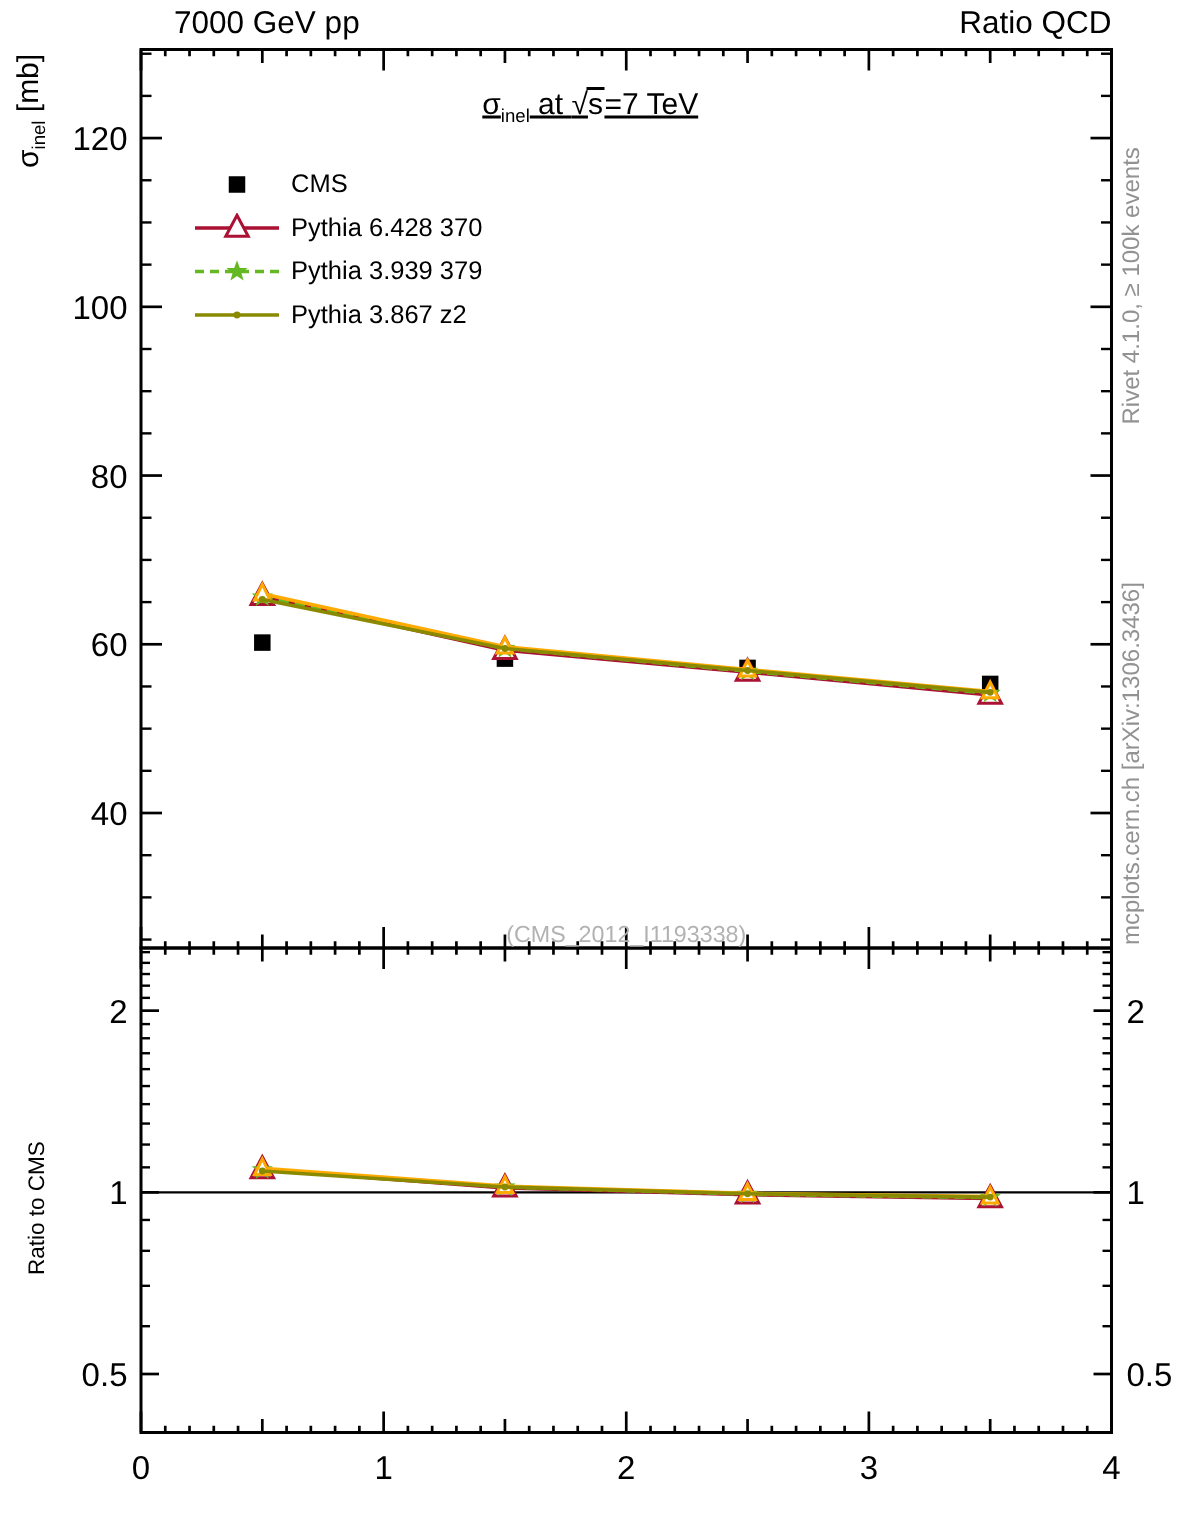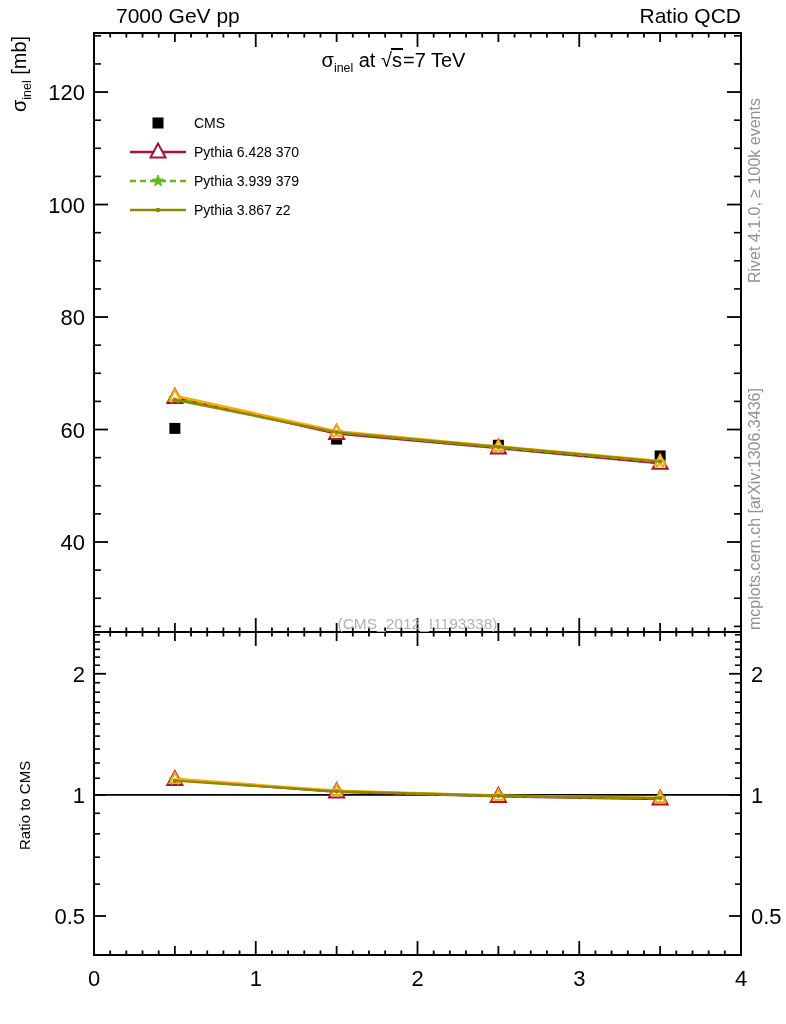--- a/index.html
+++ b/index.html
@@ -10,22 +10,22 @@
     font-family:"Liberation Sans",sans-serif;
     color:#000;
     overflow:hidden;
   }
   #plot-svg{position:absolute;left:0;top:0;}
   #plot-svg text{font-family:"Liberation Sans",sans-serif;}
   .hdr{position:absolute;top:4px;font-size:21px;white-space:nowrap;}
   .hdr-left{left:116px;}
   .hdr-right{right:45px;}
   .plot-title{
-    position:absolute;left:94px;top:48px;width:599px;
-    text-align:center;font-size:20px;white-space:nowrap;
+    position:absolute;left:94px;top:58px;width:599px;
+    text-align:center;font-size:20px;white-space:nowrap;text-decoration:underline;
   }
   .plot-title sub,.ylabel-main sub{font-size:0.62em;}
   .overline{border-top:2px solid #000;display:inline-block;line-height:1;margin-left:-1px;padding:0 1px;}
   .ylabel-main{
     position:absolute;left:8px;top:112px;
     transform:rotate(-90deg);transform-origin:0 0;
     font-size:20px;white-space:nowrap;
   }
   .ylabel-ratio{
     position:absolute;left:16px;top:850px;
@@ -39,21 +39,21 @@
   }
   .side-top{top:283px;}
   .side-bottom{top:630px;}
   .watermark{
     position:absolute;left:94px;top:583px;width:647px;
     text-align:center;font-size:15.5px;color:#b2b2b2;white-space:nowrap;margin-top:32px;
   }
   .legend{position:absolute;left:128px;top:108px;}
   .legend-row{display:flex;align-items:center;height:29px;}
   .legend-glyph{flex:0 0 60px;}
-  .legend-label{font-size:14px;margin-left:6px;white-space:nowrap;}
+  .legend-label{font-size:17px;margin-left:6px;white-space:nowrap;}
 </style>
 </head>
 <body>
 
 <div class="canvas">
 
   <svg id="plot-svg" width="786" height="1024">
       <rect x="94" y="33" width="647" height="599" fill="none" stroke="#000" stroke-width="2"></rect>
       <rect x="94" y="632" width="647" height="323" fill="none" stroke="#000" stroke-width="2"></rect>
       <line x1="94" y1="33" x2="94" y2="47" stroke="#000" stroke-width="1.8"></line>

